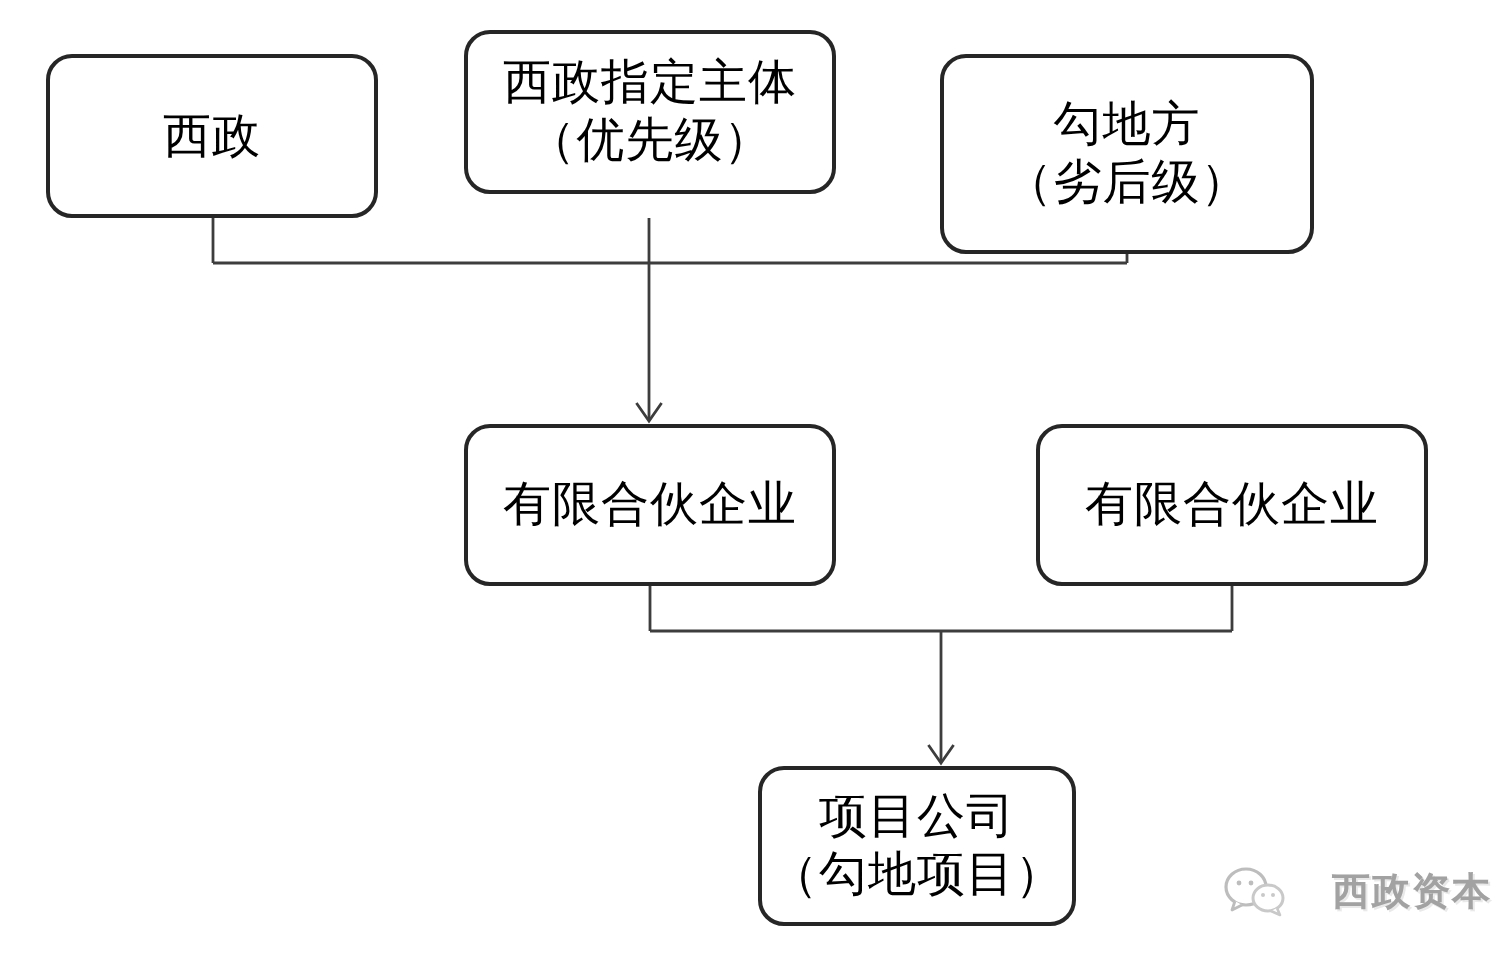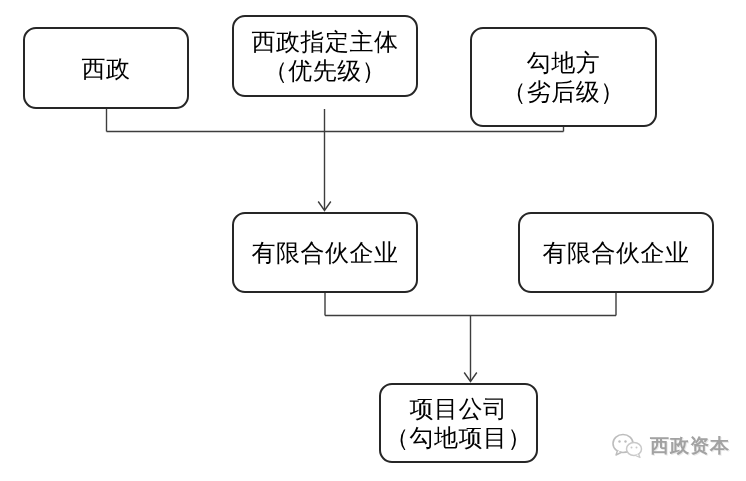--- a/index.html
+++ b/index.html
@@ -44,21 +44,21 @@
   .node-4 { left: 232px; top: 212px; width: 186px; height: 81px; }
   .node-5 { left: 518px; top: 212px; width: 196px; height: 81px; }
   .node-6 { left: 379px; top: 383px; width: 159px; height: 80px; }
 
   .watermark {
     position: absolute;
     left: 611px;
     top: 432px;
     display: flex;
     align-items: center;
-    gap: 7px;
+    gap: 23px;
   }
   .wm-icon { display: block; }
   .wm-text {
     color: #a2a2a2;
     font-size: 19px;
     font-weight: bold;
     letter-spacing: 1px;
     text-shadow: 1px 1px 0 #e9e9e9;
   }
 </style>

